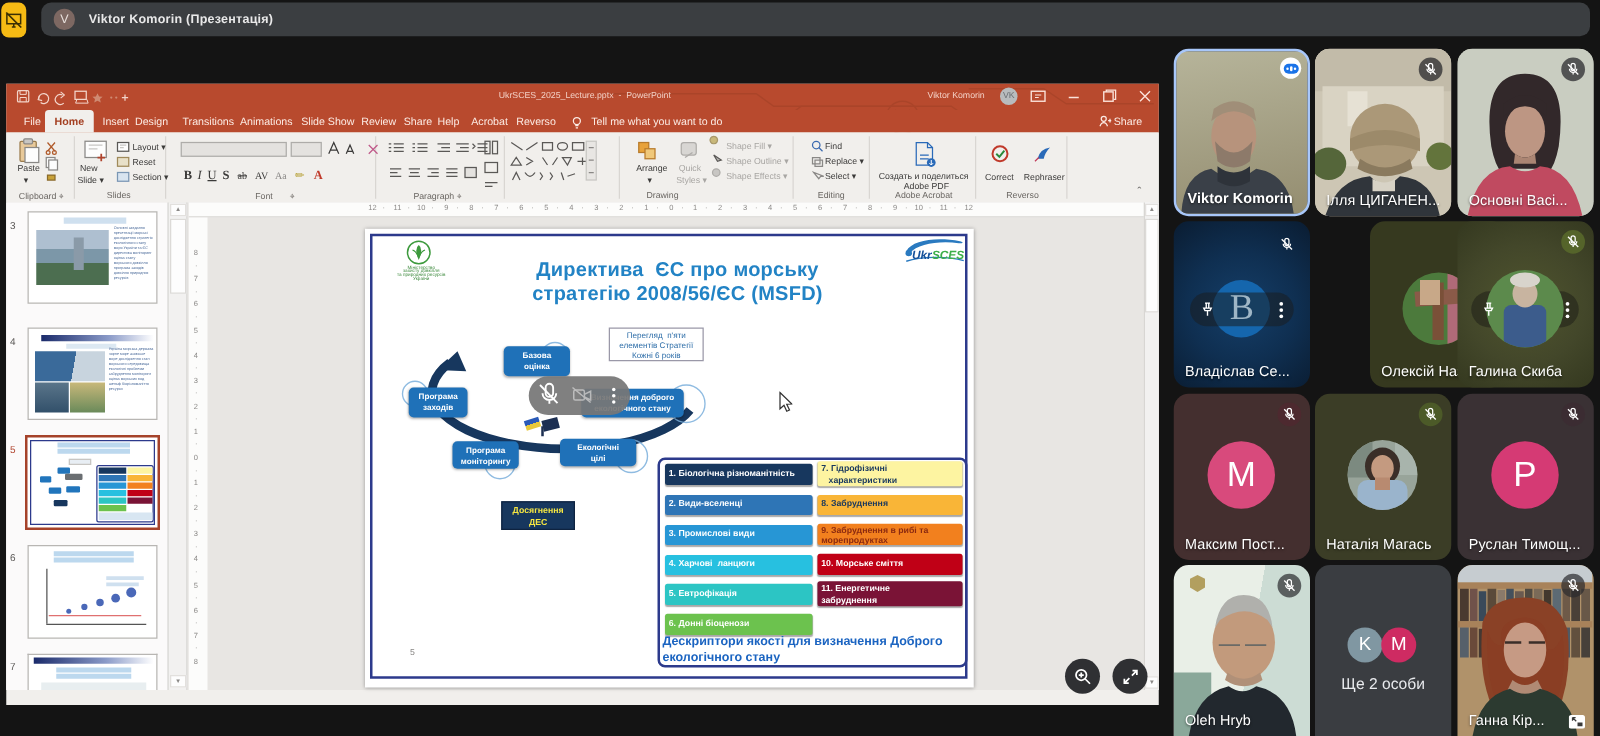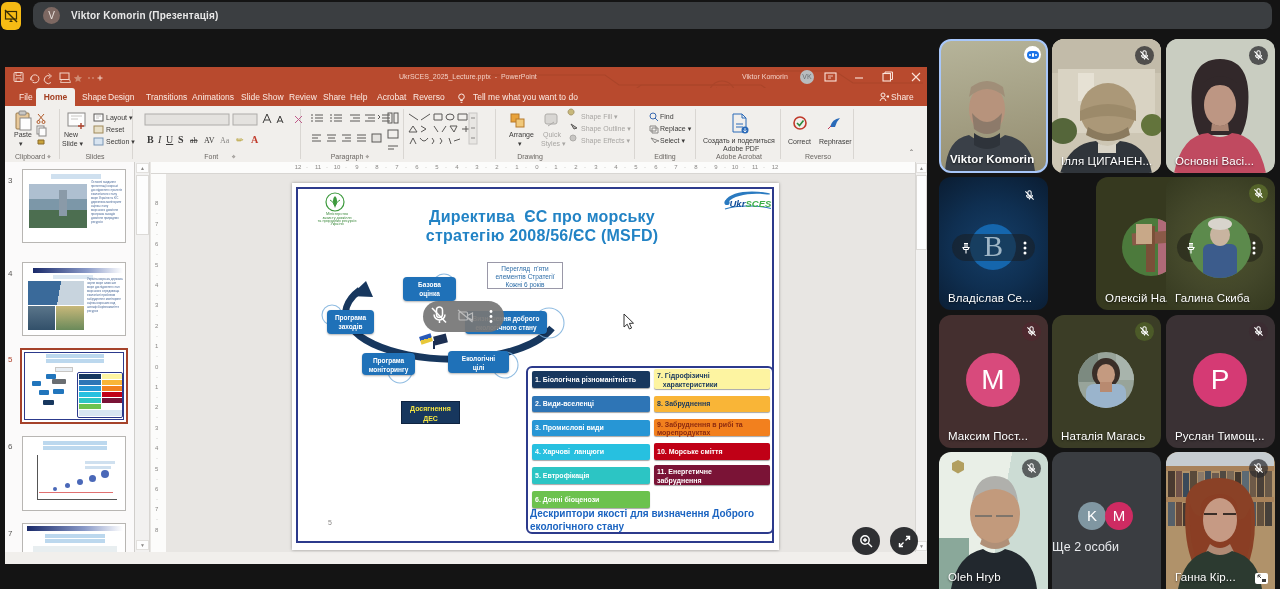--- a/index.html
+++ b/index.html
@@ -92,21 +92,21 @@
           <path d="M32 7 l8 0"></path>
           <rect x="60" y="2.5" width="7.5" height="7.5"></rect>
             <path d="M62 2.5 v-1.5 h7.5 v7.5 h-1.5" stroke-width="1"></path>
           <path d="M89 2 l8 8 M97 2 l-8 8"></path>
         </g>
       </svg>
     </div>
     <div class="abs" id="mbar">
       <div class="mtab" style="left:14px;">File</div>
       <div class="abs" id="hometab">Home</div>
-      <div class="mtab" style="left:77px;">Shape</div>
+      <div class="mtab" style="left:77px;">Insert</div>
       <div class="mtab" style="left:103px;">Design</div>
       <div class="mtab" style="left:141px;">Transitions</div>
       <div class="mtab" style="left:187px;">Animations</div>
       <div class="mtab" style="left:236px;">Slide Show</div>
       <div class="mtab" style="left:284px;">Review</div>
       <div class="mtab" style="left:318px;">Share</div>
       <div class="mtab" style="left:345px;">Help</div>
       <div class="mtab" style="left:372px;">Acrobat</div>
       <div class="mtab" style="left:408px;">Reverso</div>
       <svg class="abs" style="left:452px;top:5px" width="9" height="11" viewBox="0 0 9 11">
@@ -713,21 +713,21 @@
 <path d="M2.8 5.4 a3.2 3.2 0 0 0 6.4 0 M6 8.6 v1.8"></path>
 <path d="M1.5 1.5 L 10.5 10.5"></path>
             </g>
           </svg>
         </div>
 <div class="tname">Oleh Hryb</div>
       </div>
       <div class="tile" style="left:1052px;top:452px;height:137px;border-radius:12px 12px 0 0;background:#3a3d41;">
 <div style="position:absolute;left:26px;top:50px;width:28px;height:28px;border-radius:50%;background:#8097a2;color:#fff;font-size:15px;text-align:center;line-height:28px;">K</div>
 <div style="position:absolute;left:53px;top:50px;width:28px;height:28px;border-radius:50%;background:#ce2b62;color:#fff;font-size:15px;text-align:center;line-height:28px;">M</div>
-<div style="position:absolute;left:0;top:88px;width:109px;color:#e8eaed;font-size:12.5px;">Ще 2 особи</div>
+<div style="position:absolute;left:0;top:88px;width:109px;text-align:center;color:#e8eaed;font-size:12.5px;">Ще 2 особи</div>
 </div>
       <div class="tile" style="left:1166px;top:452px;height:137px;border-radius:12px 12px 0 0;background:#b0926a;">
 <svg style="position:absolute;left:0;top:0" width="108" height="137" viewBox="0 0 108 137">
 <rect x="0" y="0" width="108" height="14" fill="#c6ccd0"></rect>
 <rect x="0" y="14" width="108" height="5" fill="#a8825a"></rect>
 <g>
 <rect x="2" y="19" width="7" height="26" fill="#4a3a30"></rect>
             <rect x="10" y="19" width="6" height="26" fill="#70524a"></rect>
             <rect x="17" y="21" width="6" height="24" fill="#3a4a5a"></rect>
             <rect x="24" y="19" width="7" height="26" fill="#5a4a3a"></rect>

